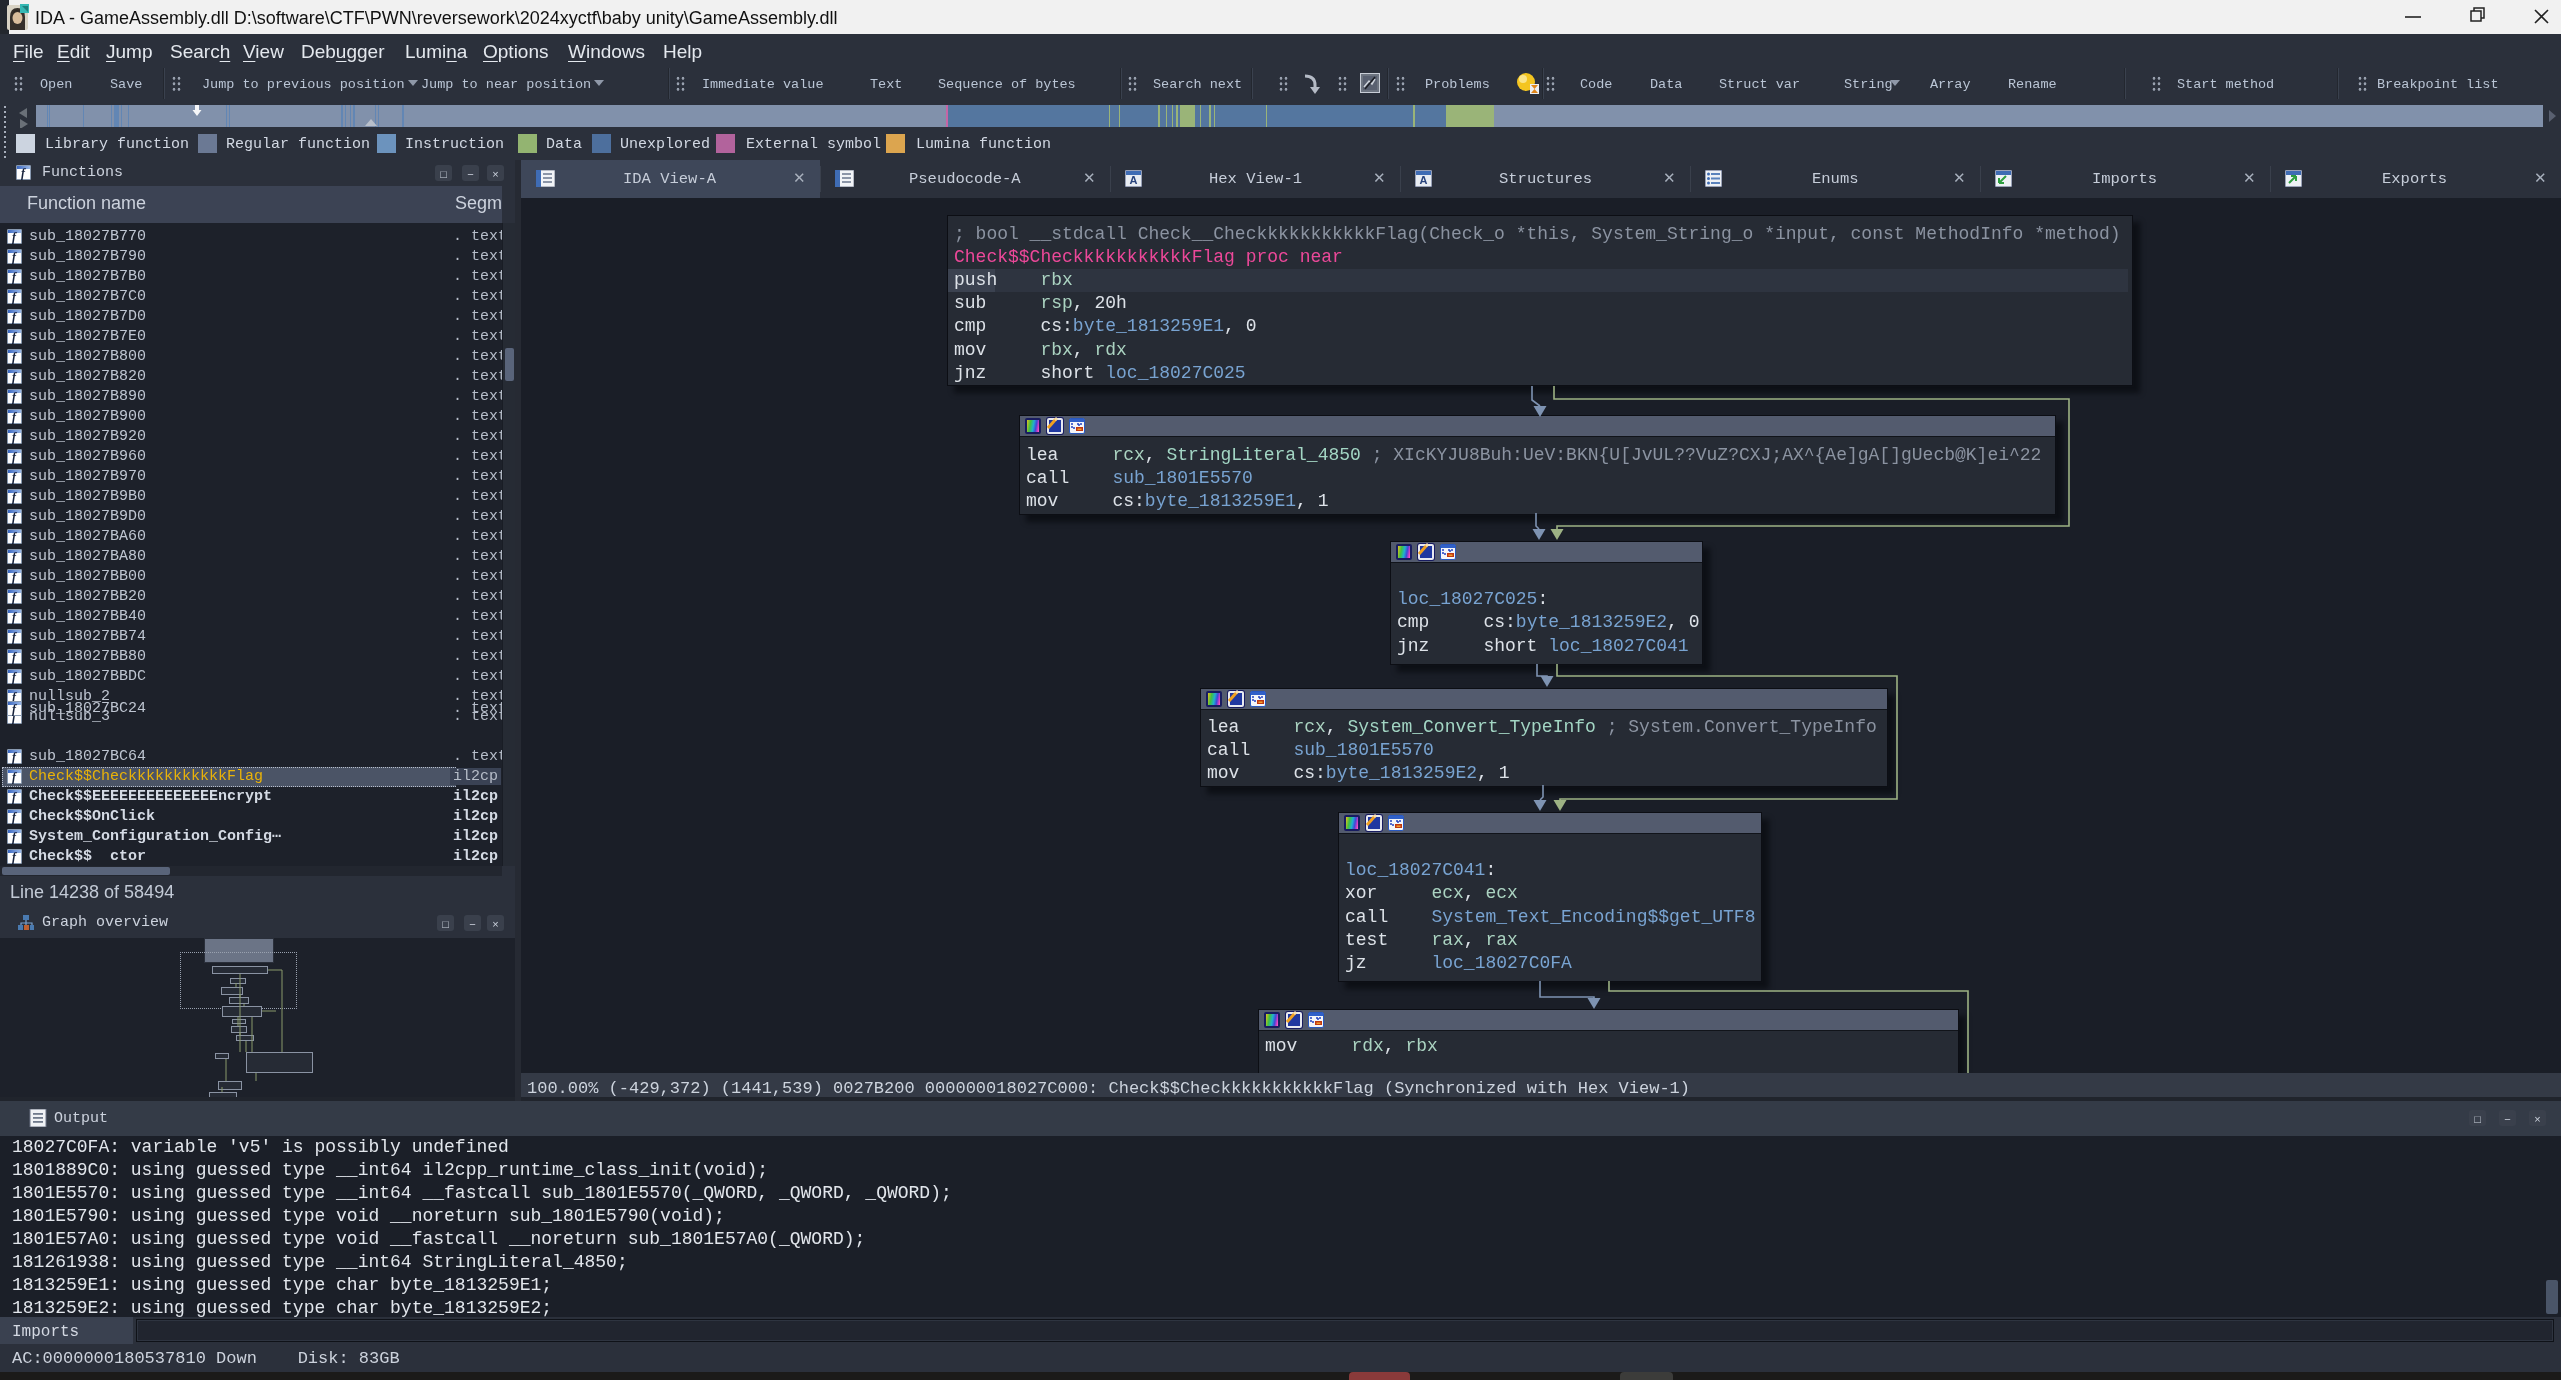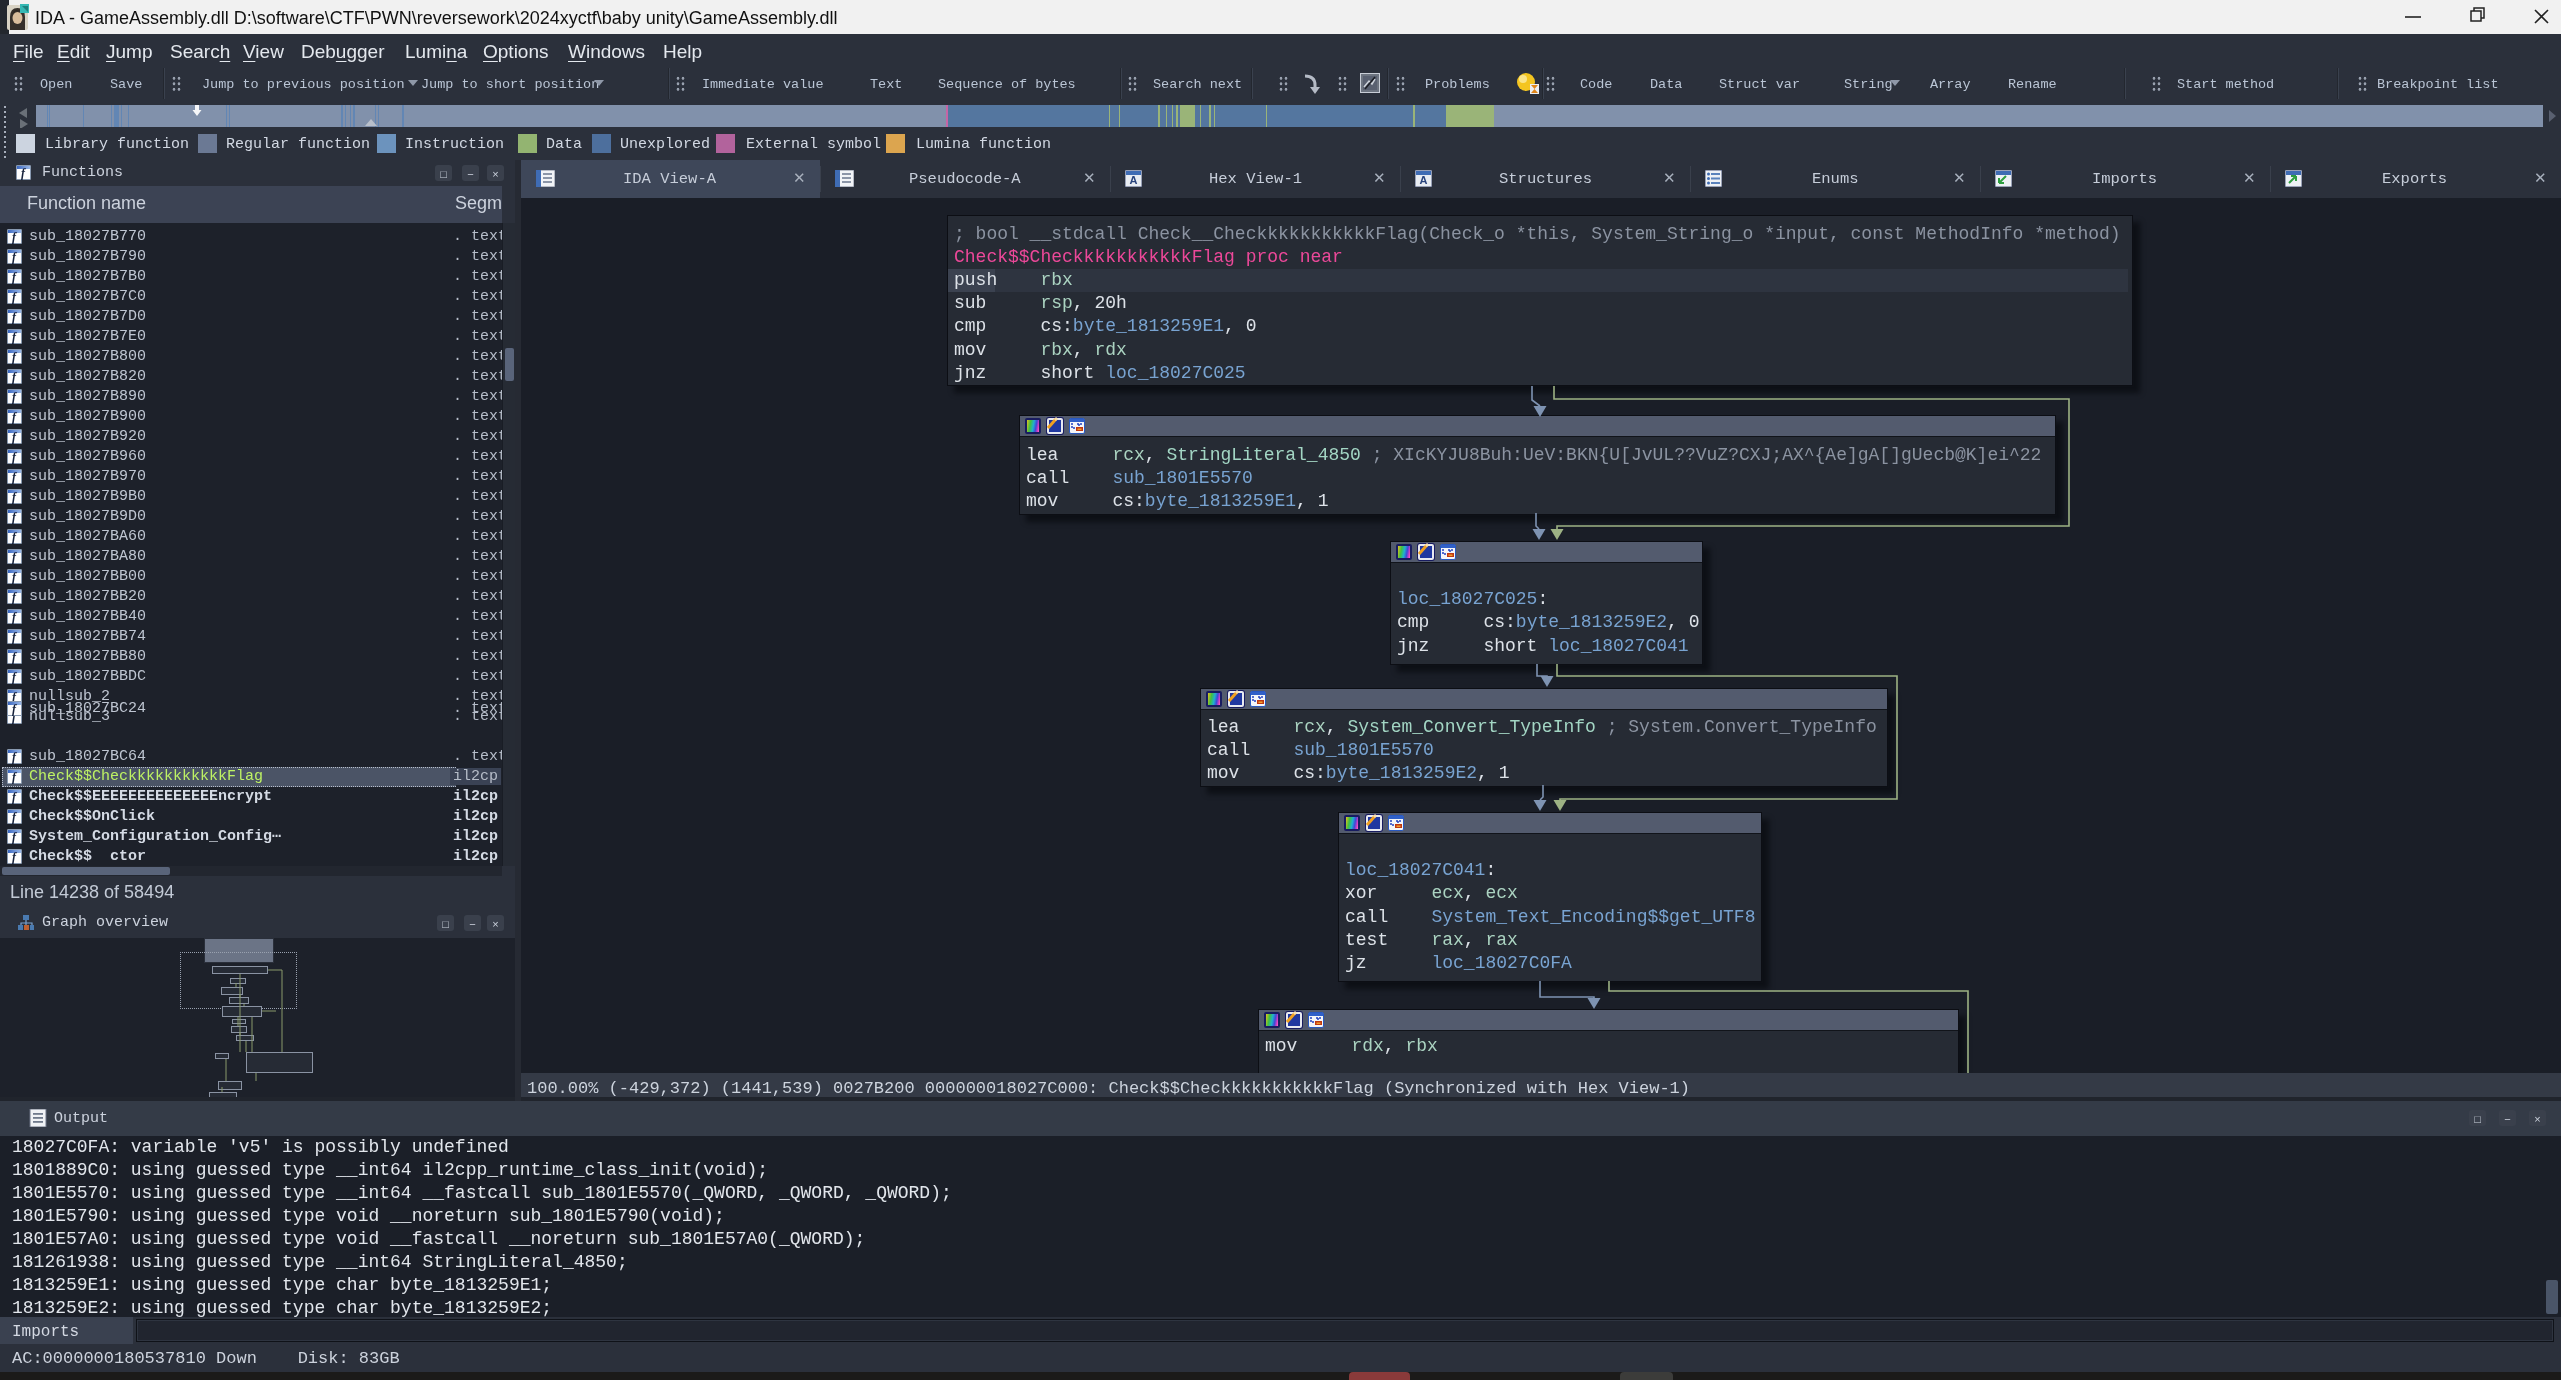--- a/index.html
+++ b/index.html
@@ -113,21 +113,21 @@
 <div class="tsep" style="left:668px"></div>
 <div class="tsep" style="left:1120px"></div>
 <div class="tsep" style="left:1251px"></div>
 <div class="tsep" style="left:1387px"></div>
 <div class="tsep" style="left:1542px"></div>
 <div class="tsep" style="left:2124px"></div>
 <div class="tsep" style="left:2337px"></div>
 <span class="tlabel" style="left:40px">Open</span>
 <span class="tlabel" style="left:110px">Save</span>
 <span class="tlabel" style="left:202px">Jump to previous position</span>
-<span class="tlabel" style="left:421px">Jump to short position</span>
+<span class="tlabel" style="left:421px">Jump to near position</span>
 <span class="tlabel" style="left:702px">Immediate value</span>
 <span class="tlabel" style="left:870px">Text</span>
 <span class="tlabel" style="left:938px">Sequence of bytes</span>
 <span class="tlabel" style="left:1153px">Search next</span>
 <span class="tlabel" style="left:1425px">Problems</span>
 <span class="tlabel" style="left:1580px">Code</span>
 <span class="tlabel" style="left:1650px">Data</span>
 <span class="tlabel" style="left:1719px">Struct var</span>
 <span class="tlabel" style="left:1844px">String</span>
 <span class="tlabel" style="left:1930px">Array</span>
@@ -249,21 +249,21 @@
 <div class="frow" style="top:344px"><div class="ficon" style="top:2px"></div><span class="nm">sub_18027BB00</span><span class="sg">. text</span></div>
 <div class="frow" style="top:364px"><div class="ficon" style="top:2px"></div><span class="nm">sub_18027BB20</span><span class="sg">. text</span></div>
 <div class="frow" style="top:384px"><div class="ficon" style="top:2px"></div><span class="nm">sub_18027BB40</span><span class="sg">. text</span></div>
 <div class="frow" style="top:404px"><div class="ficon" style="top:2px"></div><span class="nm">sub_18027BB74</span><span class="sg">. text</span></div>
 <div class="frow" style="top:424px"><div class="ficon" style="top:2px"></div><span class="nm">sub_18027BB80</span><span class="sg">. text</span></div>
 <div class="frow" style="top:444px"><div class="ficon" style="top:2px"></div><span class="nm">sub_18027BBDC</span><span class="sg">. text</span></div>
 <div class="frow" style="top:464px"><div class="ficon" style="top:2px"></div><span class="nm">nullsub_2</span><span class="sg">. text</span></div>
 <div class="frow" style="top:484px"><div class="ficon" style="top:2px"></div><span class="nm">nullsub_3</span><span class="sg">. text</span></div>
 <div class="frow" style="top:476px"><div class="ficon" style="top:2px"></div><span class="nm">sub_18027BC24</span><span class="sg">. text</span></div>
 <div class="frow" style="top:524px"><div class="ficon" style="top:2px"></div><span class="nm">sub_18027BC64</span><span class="sg">. text</span></div>
-<div class="frow" style="top:544px"><div class="abs" style="left:2px;top:0;width:454px;height:20px;background:#4b5466;outline:1px dotted #b8bfcc;outline-offset:-1px"></div><div class="ficon" style="top:2px"></div><span class="nm" style="color:#bef264">Check$$CheckkkkkkkkkkkFlag</span><span class="sg" style="background:#3a4254;margin-left:-3px;padding:0 3px">il2cp</span></div>
+<div class="frow" style="top:544px"><div class="abs" style="left:2px;top:0;width:454px;height:20px;background:#4b5466;outline:1px dotted #b8bfcc;outline-offset:-1px"></div><div class="ficon" style="top:2px"></div><span class="nm" style="color:#eab308">Check$$CheckkkkkkkkkkkFlag</span><span class="sg" style="background:#3a4254;margin-left:-3px;padding:0 3px">il2cp</span></div>
 <div class="frow b" style="top:564px"><div class="ficon" style="top:2px"></div><span class="nm">Check$$EEEEEEEEEEEEEEncrypt</span><span class="sg">il2cp</span></div>
 <div class="frow b" style="top:584px"><div class="ficon" style="top:2px"></div><span class="nm">Check$$OnClick</span><span class="sg">il2cp</span></div>
 <div class="frow b" style="top:604px"><div class="ficon" style="top:2px"></div><span class="nm">System_Configuration_Config<span style="position:relative;top:-3px">…</span></span><span class="sg">il2cp</span></div>
 <div class="frow b" style="top:624px"><div class="ficon" style="top:2px"></div><span class="nm">Check$$  ctor</span><span class="sg">il2cp</span></div>
 </div>
 <div id="vscroll" class="abs">
     <div class="thumb" style="left:2px;top:125px;width:9px;height:33px"></div>
   </div>
 <div id="hscroll" class="abs">
     <div class="thumb" style="left:2px;top:1px;width:168px;height:8px"></div>

